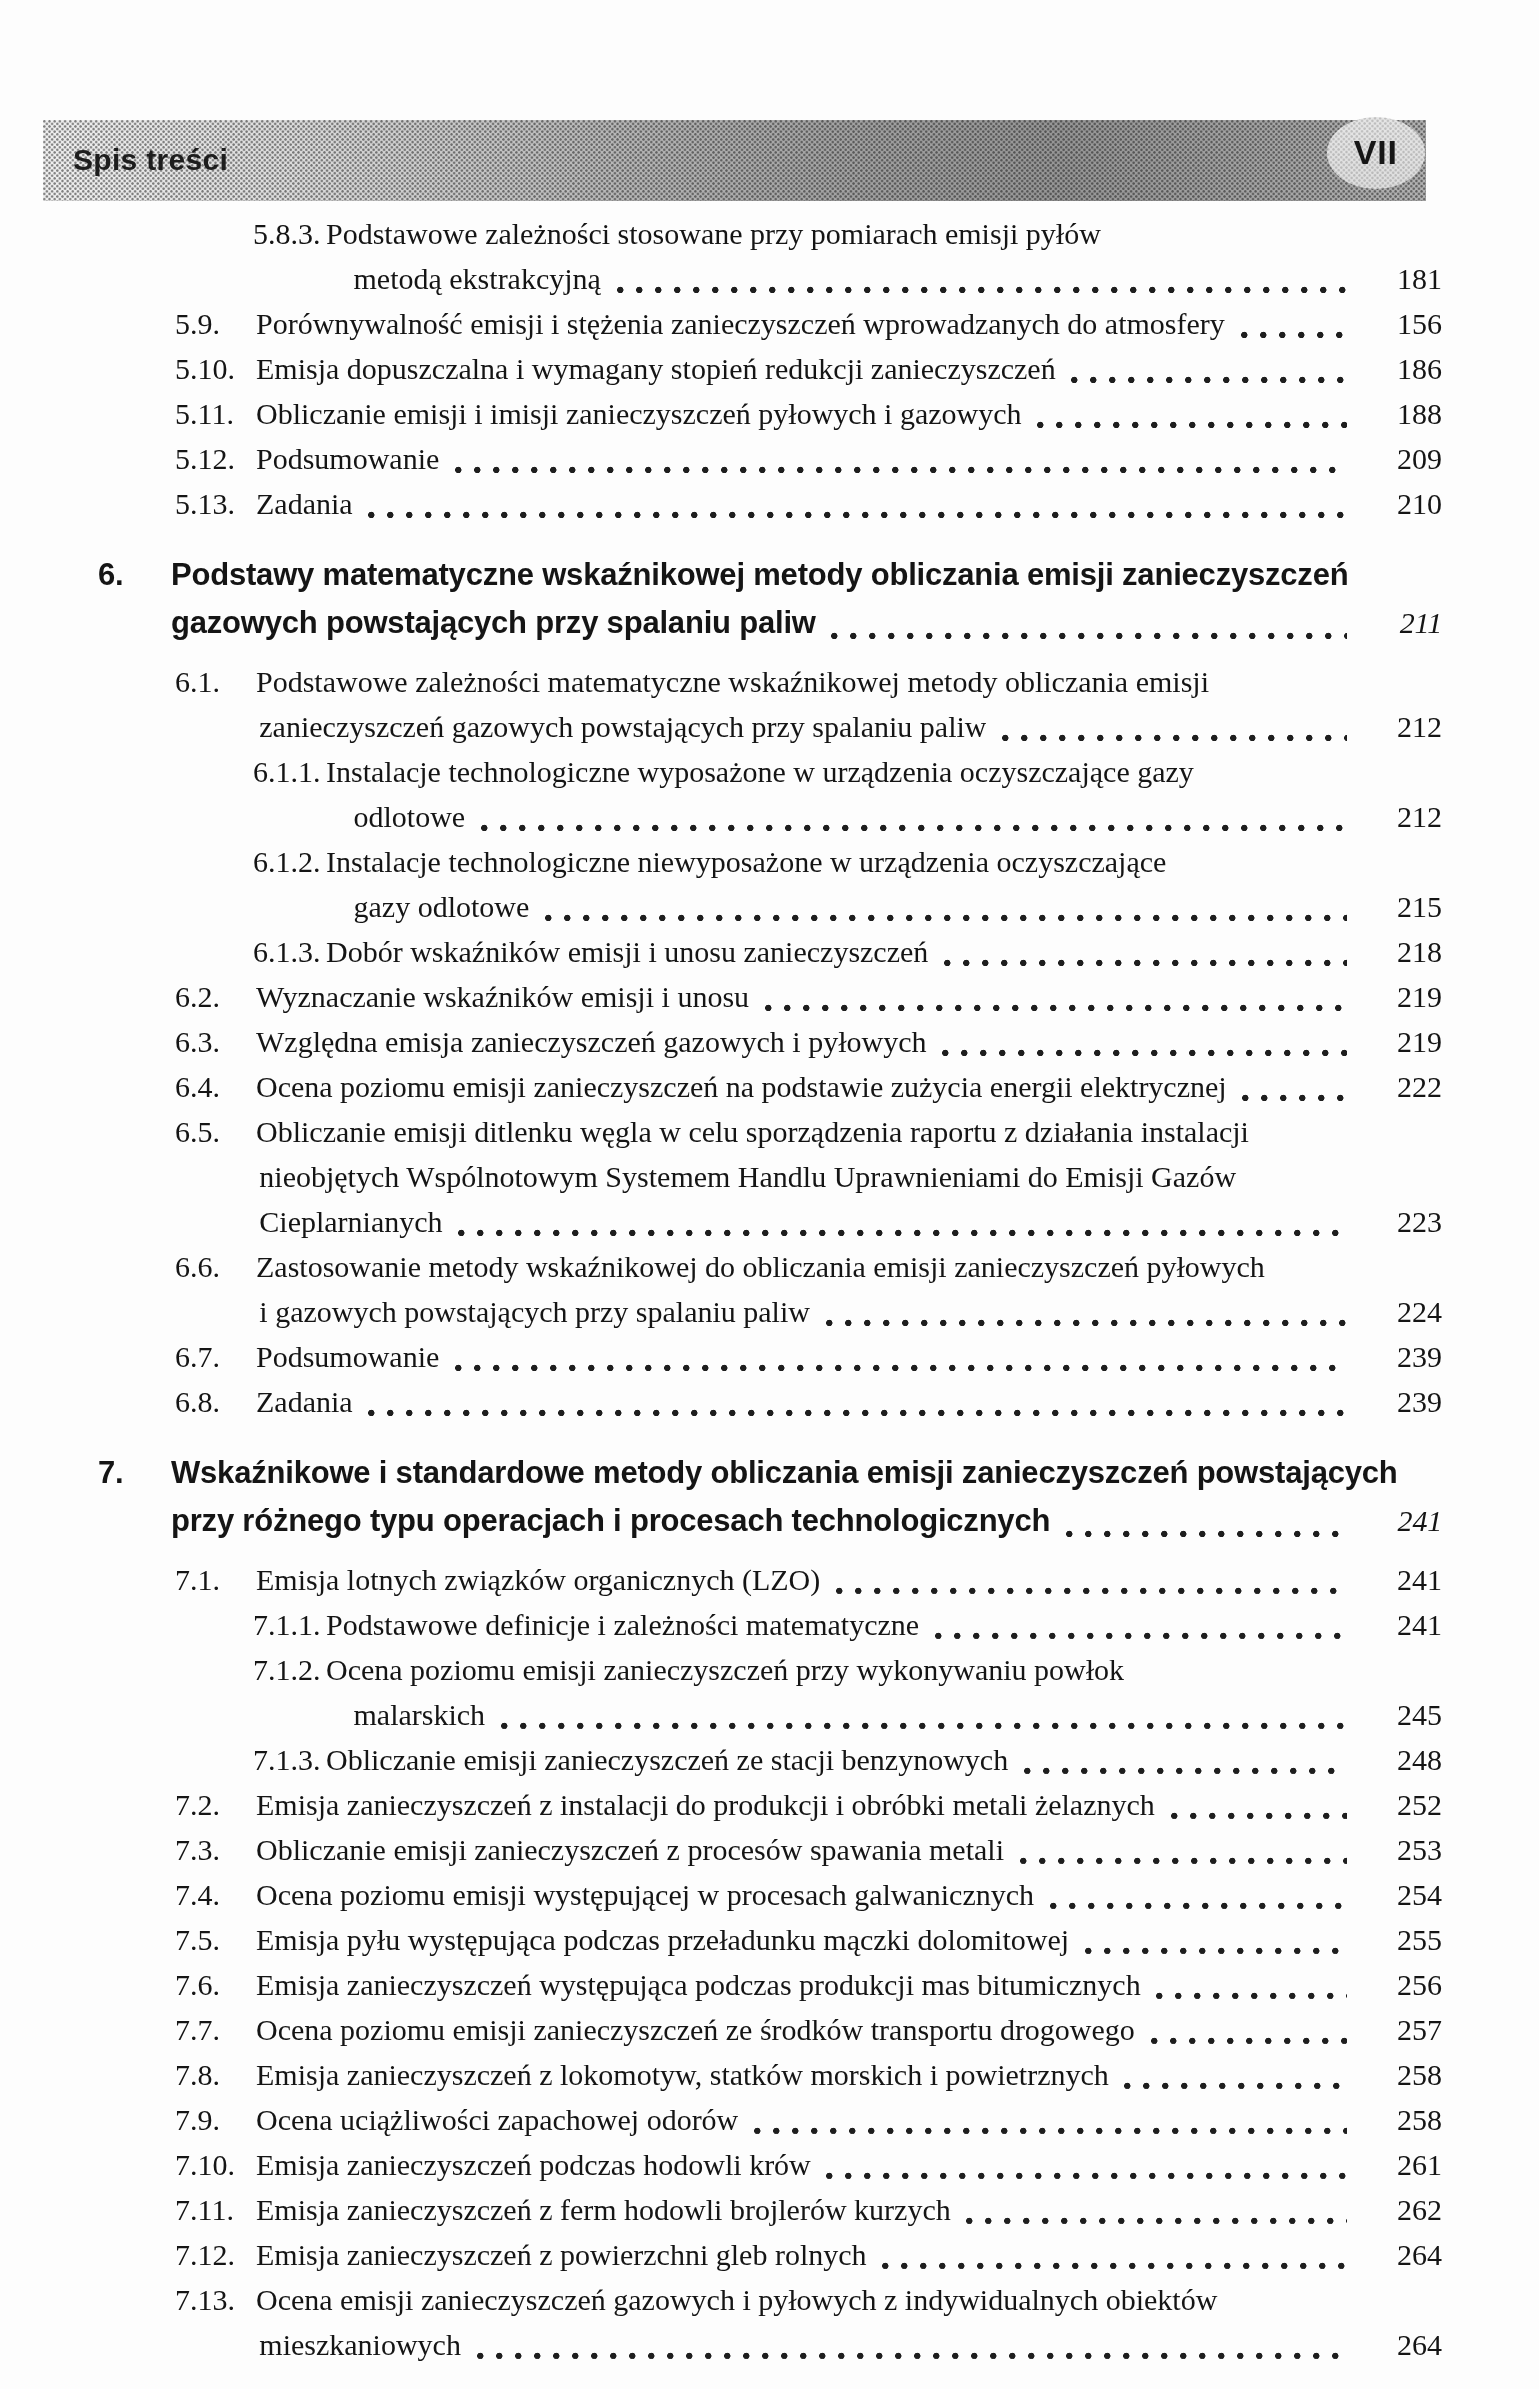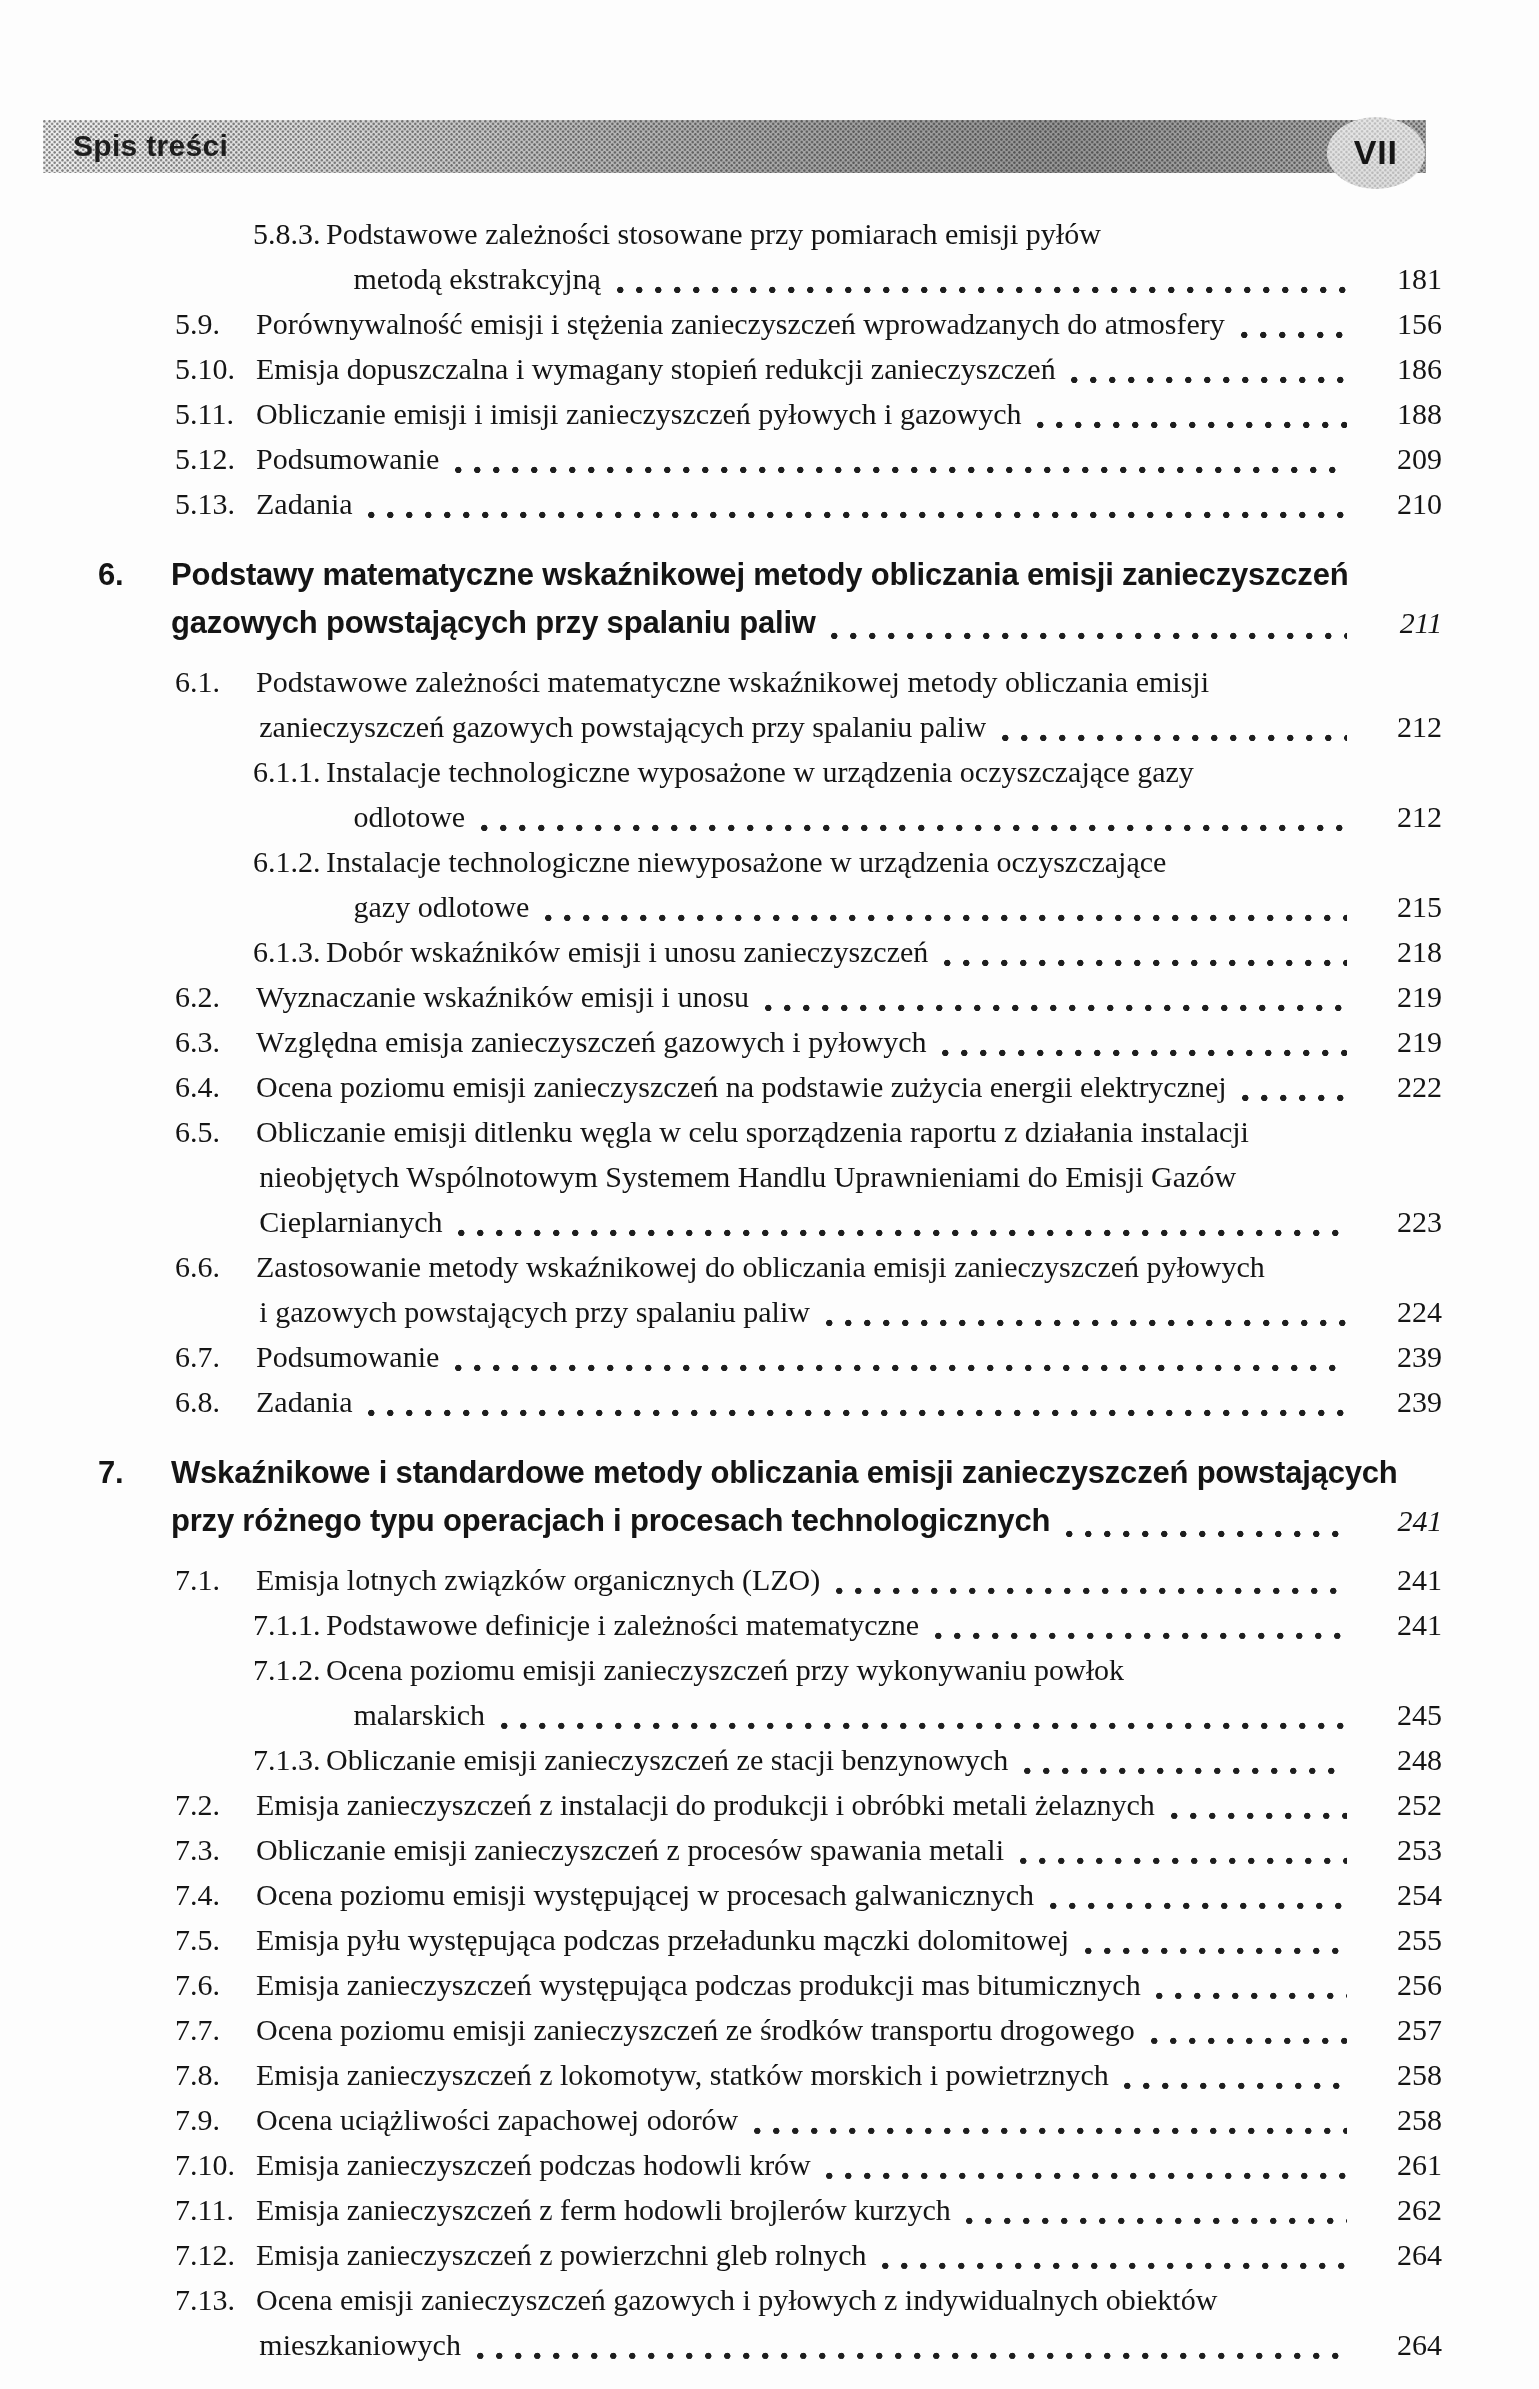--- a/index.html
+++ b/index.html
@@ -13,21 +13,21 @@
     color: #151515;
     overflow: hidden;
   }
 
   
   .header-bar {
     position: absolute;
     left: 43px;
     top: 120px;
     width: 1383px;
-    height: 53px;
+    height: 81px;
     background-image:
       radial-gradient(circle at 1.3px 1.3px, rgba(15,15,15,0.50) 1px, transparent 1.4px),
       radial-gradient(circle at 3.9px 3.9px, rgba(15,15,15,0.50) 1px, transparent 1.4px),
       linear-gradient(90deg, #f0f0f0 0%, #dcdcdc 18%, #b6b6b6 42%, #a2a2a2 58%, #969696 74%, #a6a6a6 90%, #b2b2b2 100%);
     background-size: 5.2px 5.2px, 5.2px 5.2px, 100% 100%;
     background-repeat: repeat, repeat, no-repeat;
   }
   .header-title {
     position: absolute;
     left: 30px;

